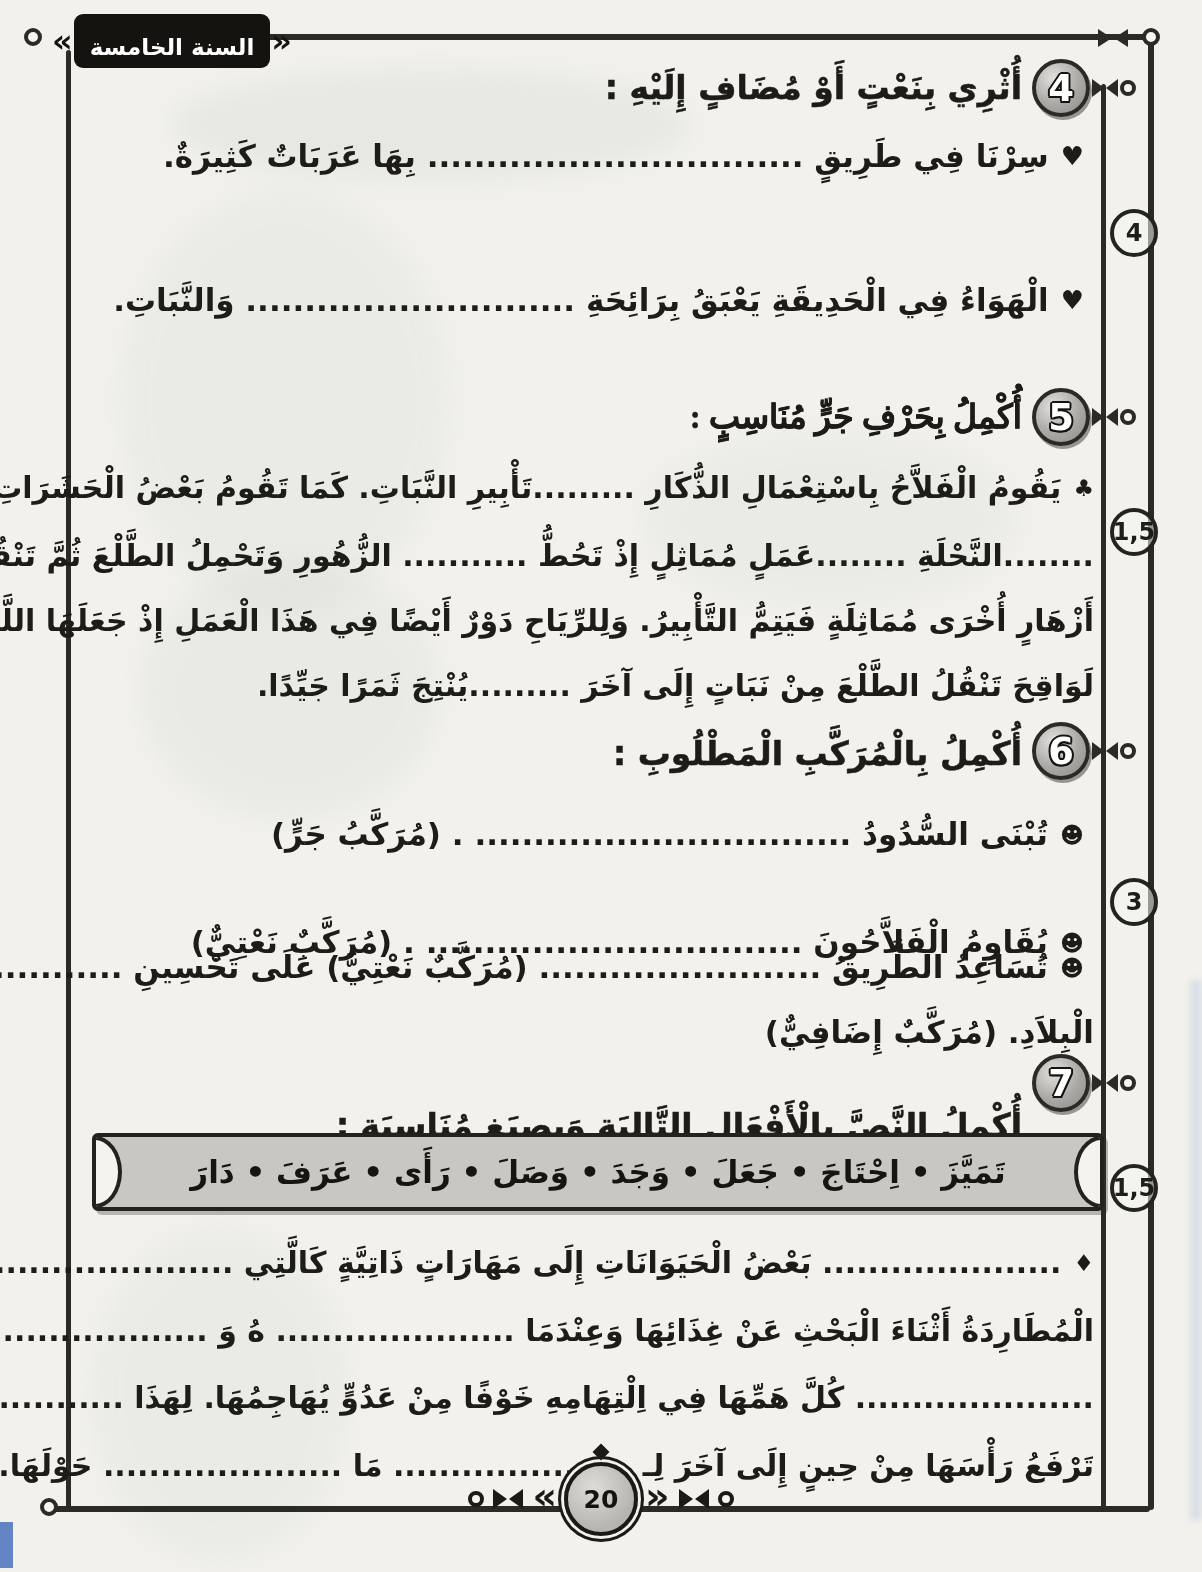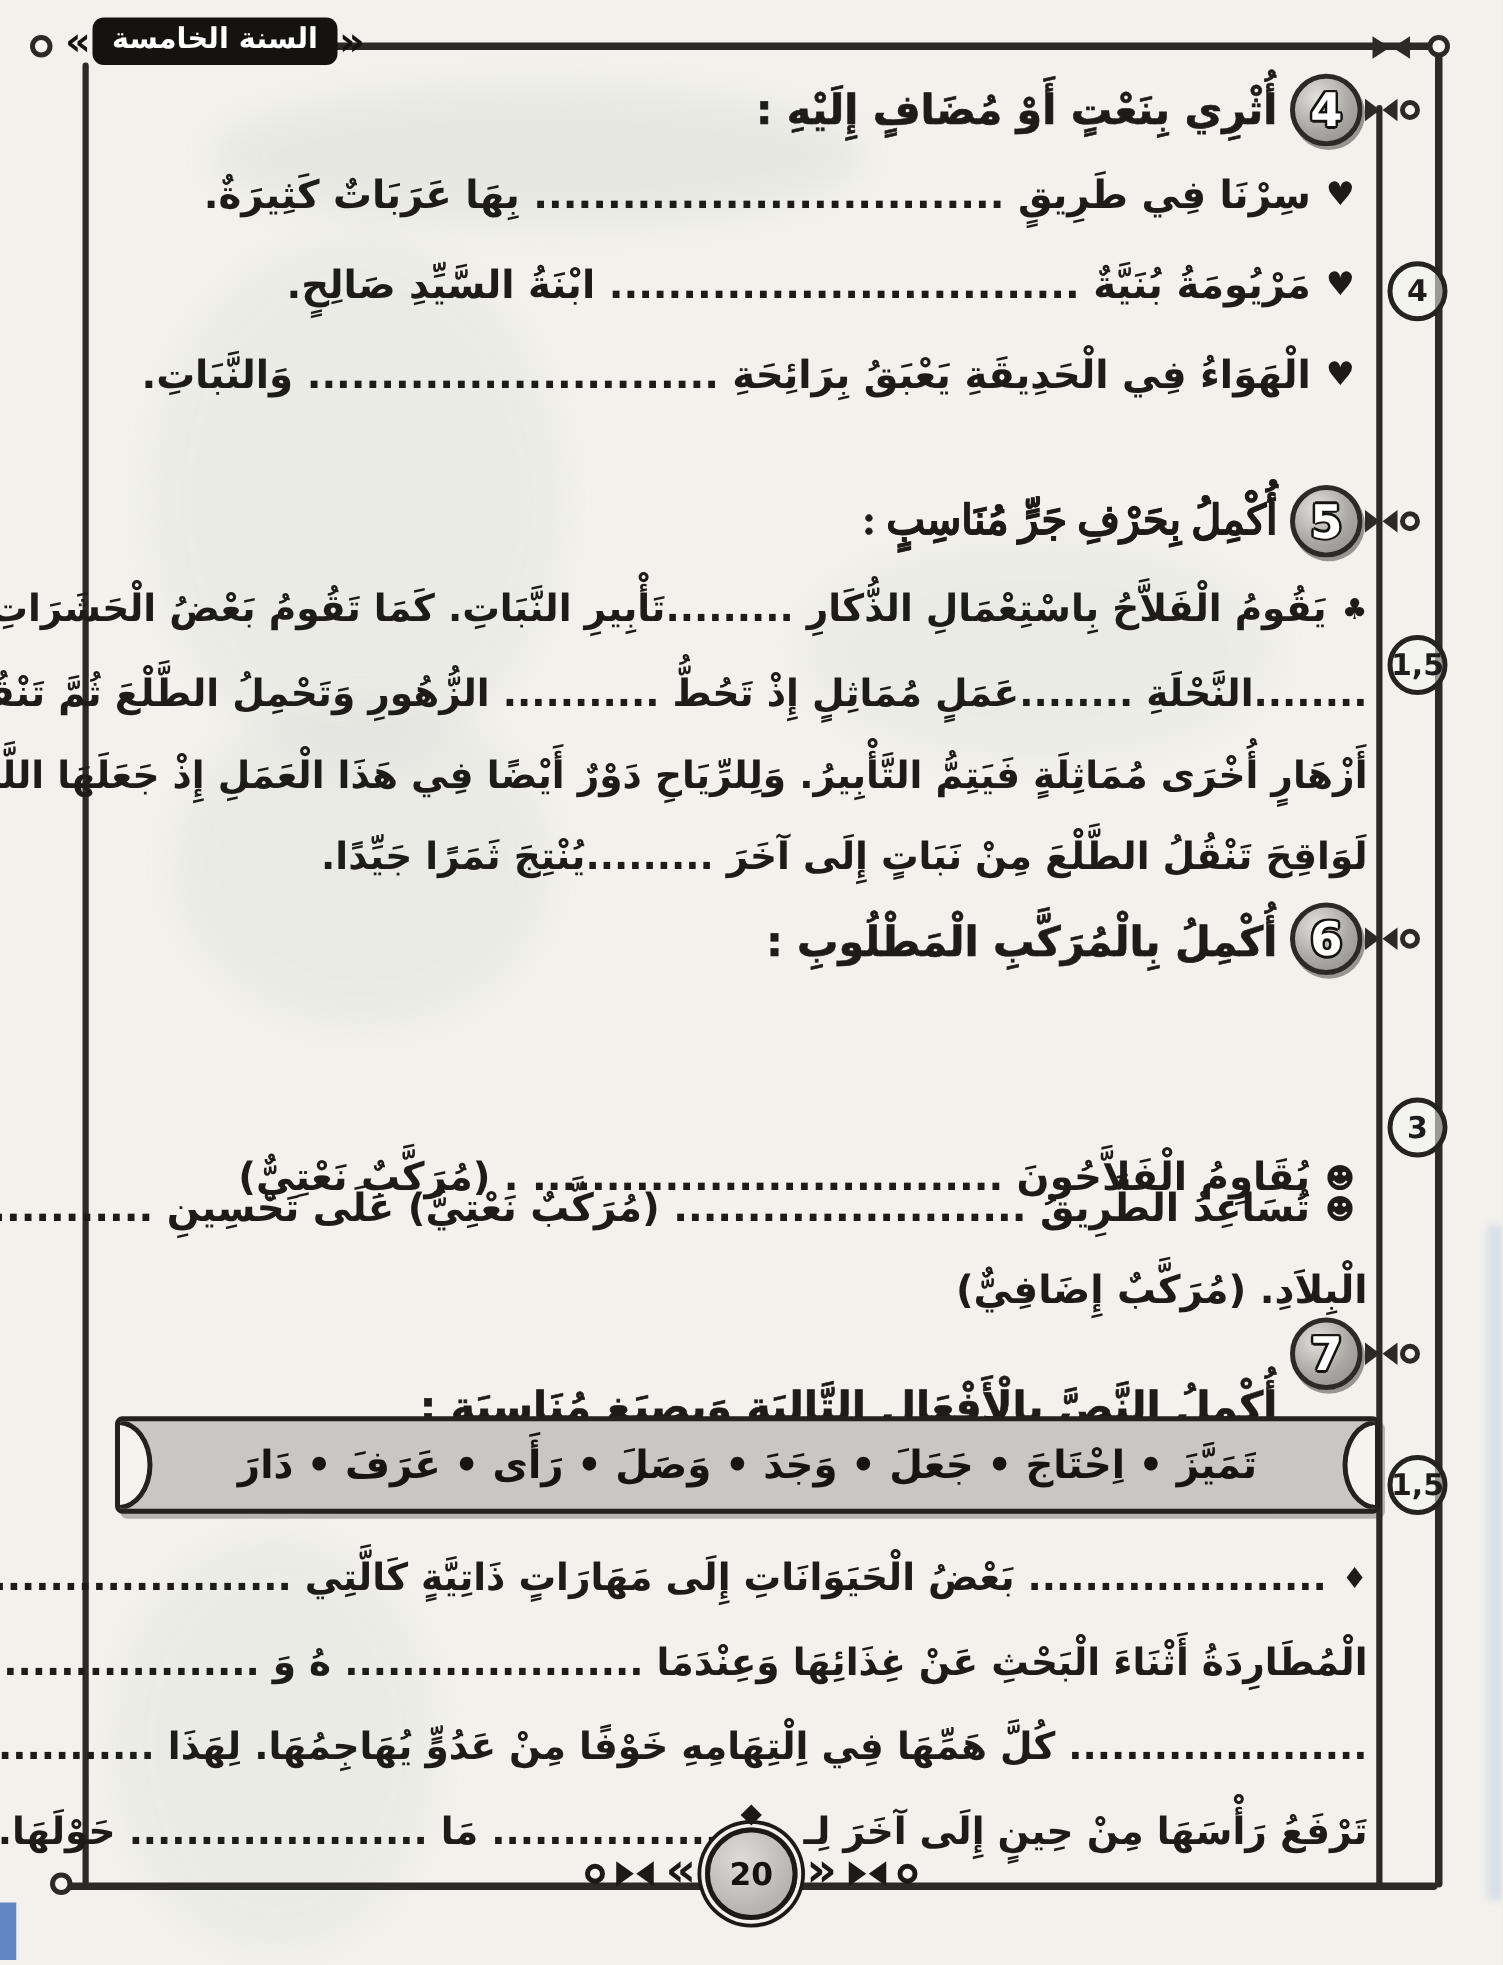--- a/index.html
+++ b/index.html
@@ -30,21 +30,21 @@
   .ring-tr { left:1142px; top:28px; }
   .ring-bl { left:40px;  top:1498px; }
 
   .bowtie { display:inline-block; }
   .corner-bowtie { position:absolute; left:1096px; top:26px; }
 
   
   .year-label { position:absolute; left:52px; top:14px; display:flex; align-items:center; gap:1px; }
   .chev { font-size:32px; font-weight:bold; color:#141310; line-height:1; }
   .year-box { background:#141310; color:#fff; font-size:23px; font-weight:bold;
-              padding:4px 16px 8px; border-radius:9px; letter-spacing:.5px; }
+              padding:20px 16px 8px; border-radius:9px; letter-spacing:.5px; }
 
   
   .badge { position:absolute; left:1032px; display:flex; align-items:center; z-index:3; }
   .badge-num { width:58px; height:58px; border-radius:50%; border:4px solid #2b2a27; flex:0 0 auto;
                background:radial-gradient(circle at 35% 30%, #e2e1de 0%, #a9a8a5 55%, #8e8d8a 100%);
                color:#fff; font-size:37px; font-weight:bold; display:flex; align-items:center; justify-content:center;
                text-shadow:2px 0 0 #151411,-2px 0 0 #151411,0 2px 0 #151411,0 -2px 0 #151411,
                            1.5px 1.5px 0 #151411,-1.5px -1.5px 0 #151411,1.5px -1.5px 0 #151411,-1.5px 1.5px 0 #151411;
                box-shadow:2px 3px 0 rgba(40,38,34,.45); }
   .badge-join { margin-right:-2px; display:flex; align-items:center; }
@@ -170,30 +170,30 @@
     </span>
   </div>
 
   <div class="mark mk1">4</div>
   <div class="mark mk2">1,5</div>
   <div class="mark mk3">3</div>
   <div class="mark mk4">1,5</div>
 
   <div class="line hline t4" lang="ar">أُثْرِي بِنَعْتٍ أَوْ مُضَافٍ إِلَيْهِ :</div>
   <div class="line item i4a" lang="ar"><span class="blt">♥</span><span>سِرْنَا فِي طَرِيقٍ ................................ بِهَا عَرَبَاتٌ كَثِيرَةٌ.</span></div>
-  <div class="line item i4b" lang="ar"><span class="blt">♥</span><span>مَرْيُومَةُ بُنَيَّةٌ ................................ ابْنَةُ السَّيِّدِ صَالِحٍ.</span></div>
   <div class="line item i4c" lang="ar"><span class="blt">♥</span><span>الْهَوَاءُ فِي الْحَدِيقَةِ يَعْبَقُ بِرَائِحَةِ ............................ وَالنَّبَاتِ.</span></div>
 
   <div class="line hline t5" lang="ar">أُكْمِلُ بِحَرْفِ جَرٍّ مُنَاسِبٍ :</div>
   <div class="line para p5a" lang="ar"><span class="blt blt-sm">♣</span><span>يَقُومُ الْفَلاَّحُ بِاسْتِعْمَالِ الذُّكَارِ .........تَأْبِيرِ النَّبَاتِ. كَمَا تَقُومُ بَعْضُ الْحَشَرَاتِ</span></div>
   <div class="line para p5b" lang="ar">........النَّحْلَةِ ........عَمَلٍ مُمَاثِلٍ إِذْ تَحُطُّ ........... الزُّهُورِ وَتَحْمِلُ الطَّلْعَ ثُمَّ تَنْقُلُهُ ...........</div>
   <div class="line para p5c" lang="ar">أَزْهَارٍ أُخْرَى مُمَاثِلَةٍ فَيَتِمُّ التَّأْبِيرُ. وَلِلرِّيَاحِ دَوْرٌ أَيْضًا فِي هَذَا الْعَمَلِ إِذْ جَعَلَهَا اللَّهُ</div>
   <div class="line para p5d" lang="ar">لَوَاقِحَ تَنْقُلُ الطَّلْعَ مِنْ نَبَاتٍ إِلَى آخَرَ .........يُنْتِجَ ثَمَرًا جَيِّدًا.</div>
 
   <div class="line hline t6" lang="ar">أُكْمِلُ بِالْمُرَكَّبِ الْمَطْلُوبِ :</div>
+  <div class="line item i6a" lang="ar"><span class="blt blt-sm">☻</span><span>تُبْنَى السُّدُودُ ................................ . (مُرَكَّبُ جَرٍّ)</span></div>
   <div class="line item i6b" lang="ar"><span class="blt blt-sm">☻</span><span>يُقَاوِمُ الْفَلاَّحُونَ ................................ . (مُرَكَّبٌ نَعْتِيٌّ)</span></div>
   <div class="line item i6c" lang="ar"><span class="blt blt-sm">☻</span><span>تُسَاعِدُ الطَّرِيقُ ........................ (مُرَكَّبٌ نَعْتِيٌّ) عَلَى تَحْسِينِ ........................</span></div>
   <div class="line item i6d" lang="ar">الْبِلاَدِ. (مُرَكَّبٌ إِضَافِيٌّ)</div>
 
   <div class="line hline t7" lang="ar">أُكْمِلُ النَّصَّ بِالْأَفْعَالِ التَّالِيَةِ وَبِصِيَغٍ مُنَاسِبَةٍ :</div>
   <div class="word-bank">
     <span class="wb-text" lang="ar">تَمَيَّزَ  •  اِحْتَاجَ  •  جَعَلَ  •  وَجَدَ  •  وَصَلَ  •  رَأَى  •  عَرَفَ  •  دَارَ</span>
   </div>
   <div class="line para p7a" lang="ar"><span class="blt blt-sm">♦</span><span>..................... بَعْضُ الْحَيَوَانَاتِ إِلَى مَهَارَاتٍ ذَاتِيَّةٍ كَالَّتِي ..................... بِهَا الْحَيَوَانَاتُ</span></div>
   <div class="line para p7b" lang="ar">الْمُطَارِدَةُ أَثْنَاءَ الْبَحْثِ عَنْ غِذَائِهَا وَعِنْدَمَا ..................... هُ وَ ..................... إِلَيْهِ</div>

